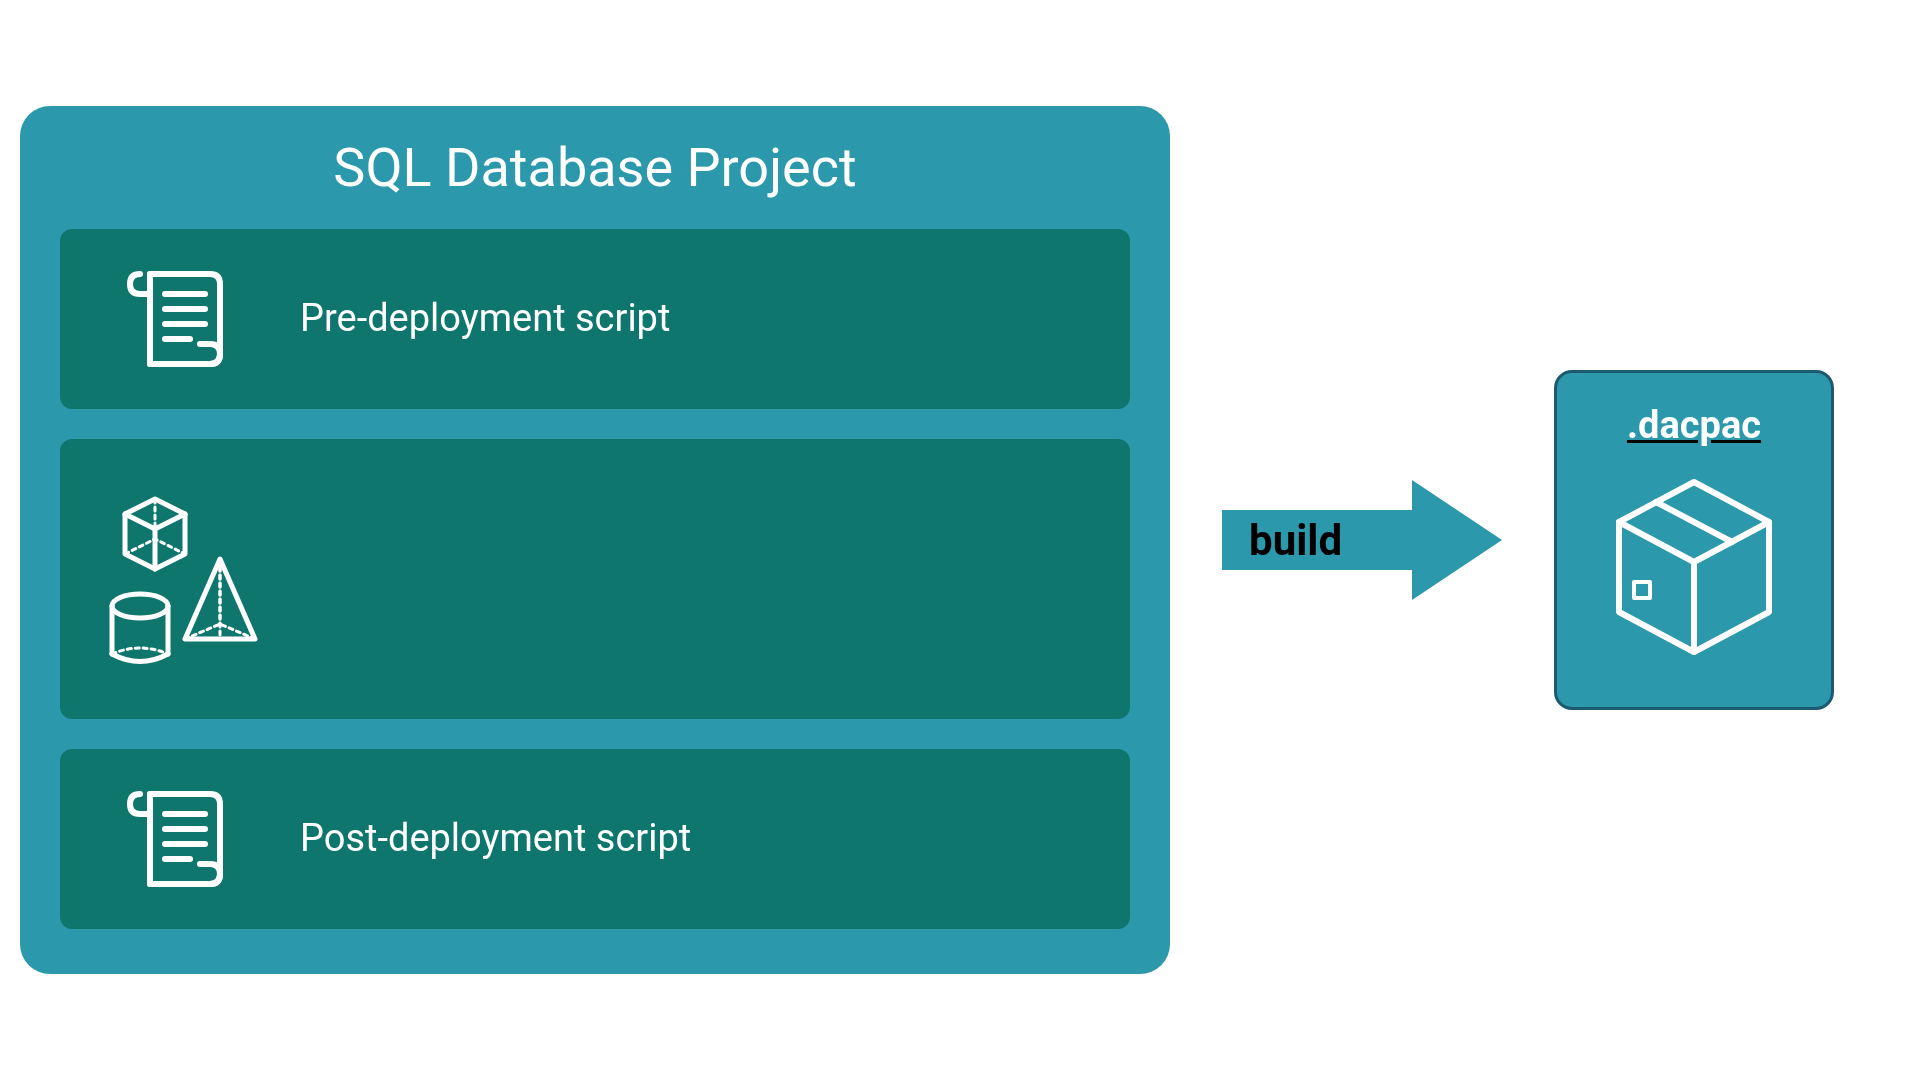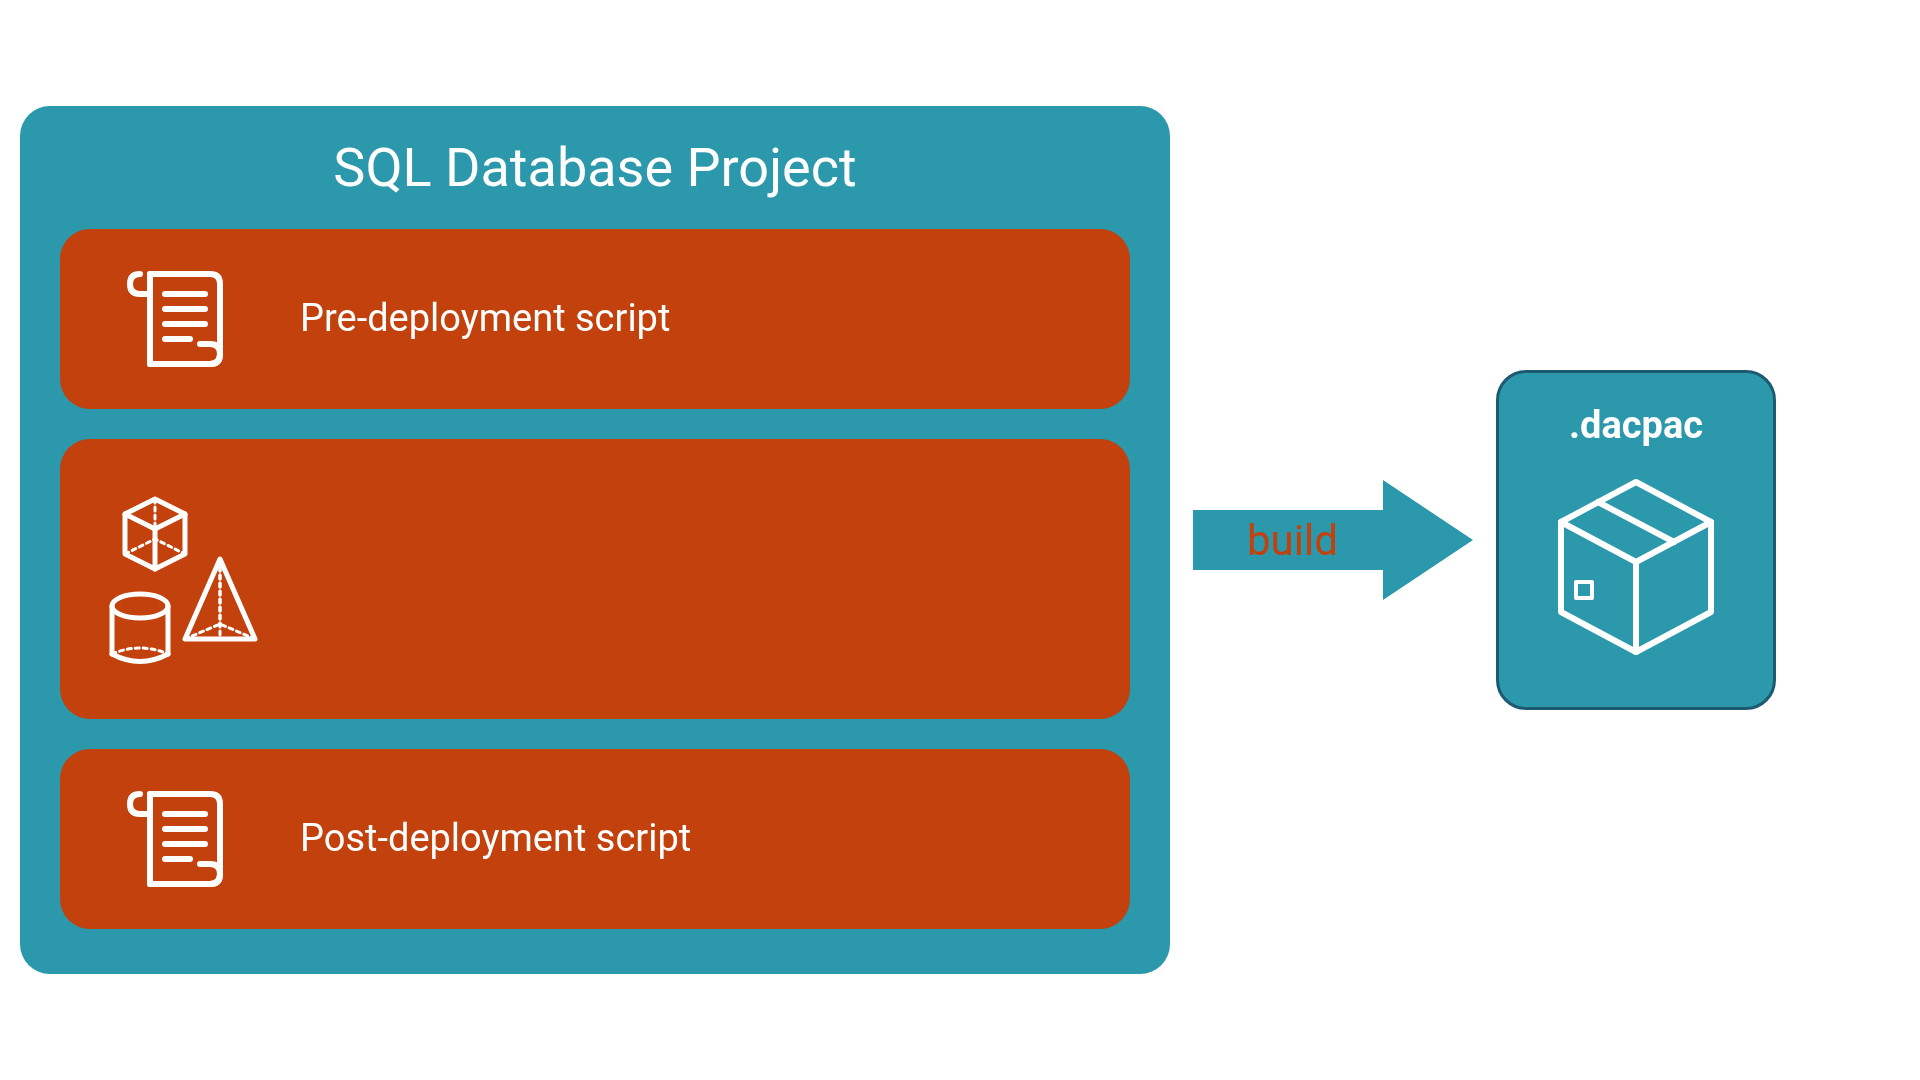--- a/index.html
+++ b/index.html
@@ -15,43 +15,43 @@
       font-family: -apple-system, BlinkMacSystemFont, "Segoe UI", Roboto, Helvetica, Arial, sans-serif;
       display: flex;
       align-items: center;
       justify-content: center;
       padding: 20px;
     }
     
     .diagram-container {
       display: flex;
       align-items: center;
-      gap: 13px;
+      gap: 42px;
       width: 100%;
       max-width: 1880px;
     }
     
     .project-box {
       background: #2b98ac;
       border-radius: 30px;
       padding: 30px 40px 40px 40px;
       flex: 0 0 1150px;
     }
     
     .project-title {
       color: #ffffff;
       font-size: 54px;
       font-weight: 400;
       text-align: center;
       margin-bottom: 30px;
     }
     
     .item-box {
-      background: #c2410c;
-      border-radius: 30px;
+      background: #0f766e;
+      border-radius: 12px;
       padding: 30px 40px;
       margin-bottom: 30px;
       display: flex;
       align-items: center;
       gap: 50px;
     }
     
     .item-box:last-child {
       margin-bottom: 5px;
     }
@@ -77,39 +77,40 @@
     .arrow-container {
       flex: 0 0 300px;
       display: flex;
       align-items: center;
       justify-content: center;
       position: relative;
     }
     
     .arrow-text {
       position: absolute;
-      color: #c2410c;
+      color: #000000;
       font-size: 42px;
-      font-weight: 400;
-      left: 64px;
+      font-weight: 700;
+      left: 37px;
       top: 50%;
       transform: translateY(-50%);
       z-index: 2;
     }
     
     .output-box {
       background: #2b98ac;
       border: 3px solid #1d5a72;
-      border-radius: 30px;
+      border-radius: 18px;
       padding: 30px 40px 40px 40px;
       flex: 0 0 280px;
       display: flex;
       flex-direction: column;
       align-items: center;
       gap: 20px;
+      text-decoration: underline;
     }
     
     .output-title {
       color: #ffffff;
       font-size: 38px;
       font-weight: 700;
     }
     
     svg {
       display: block;

